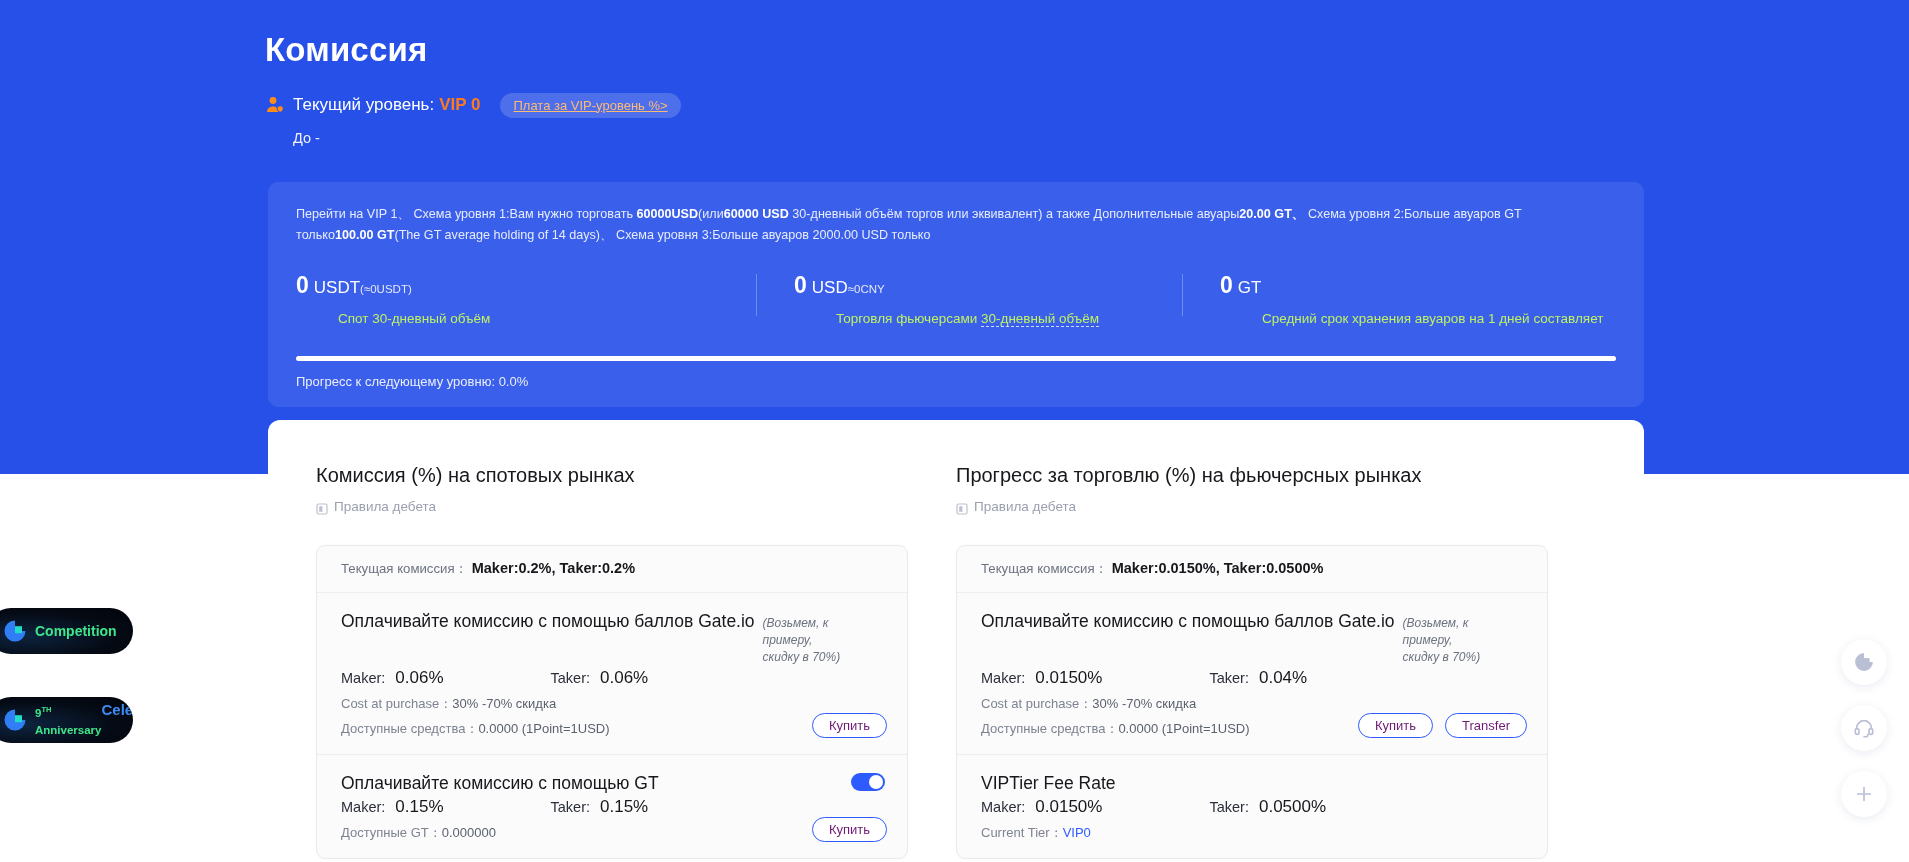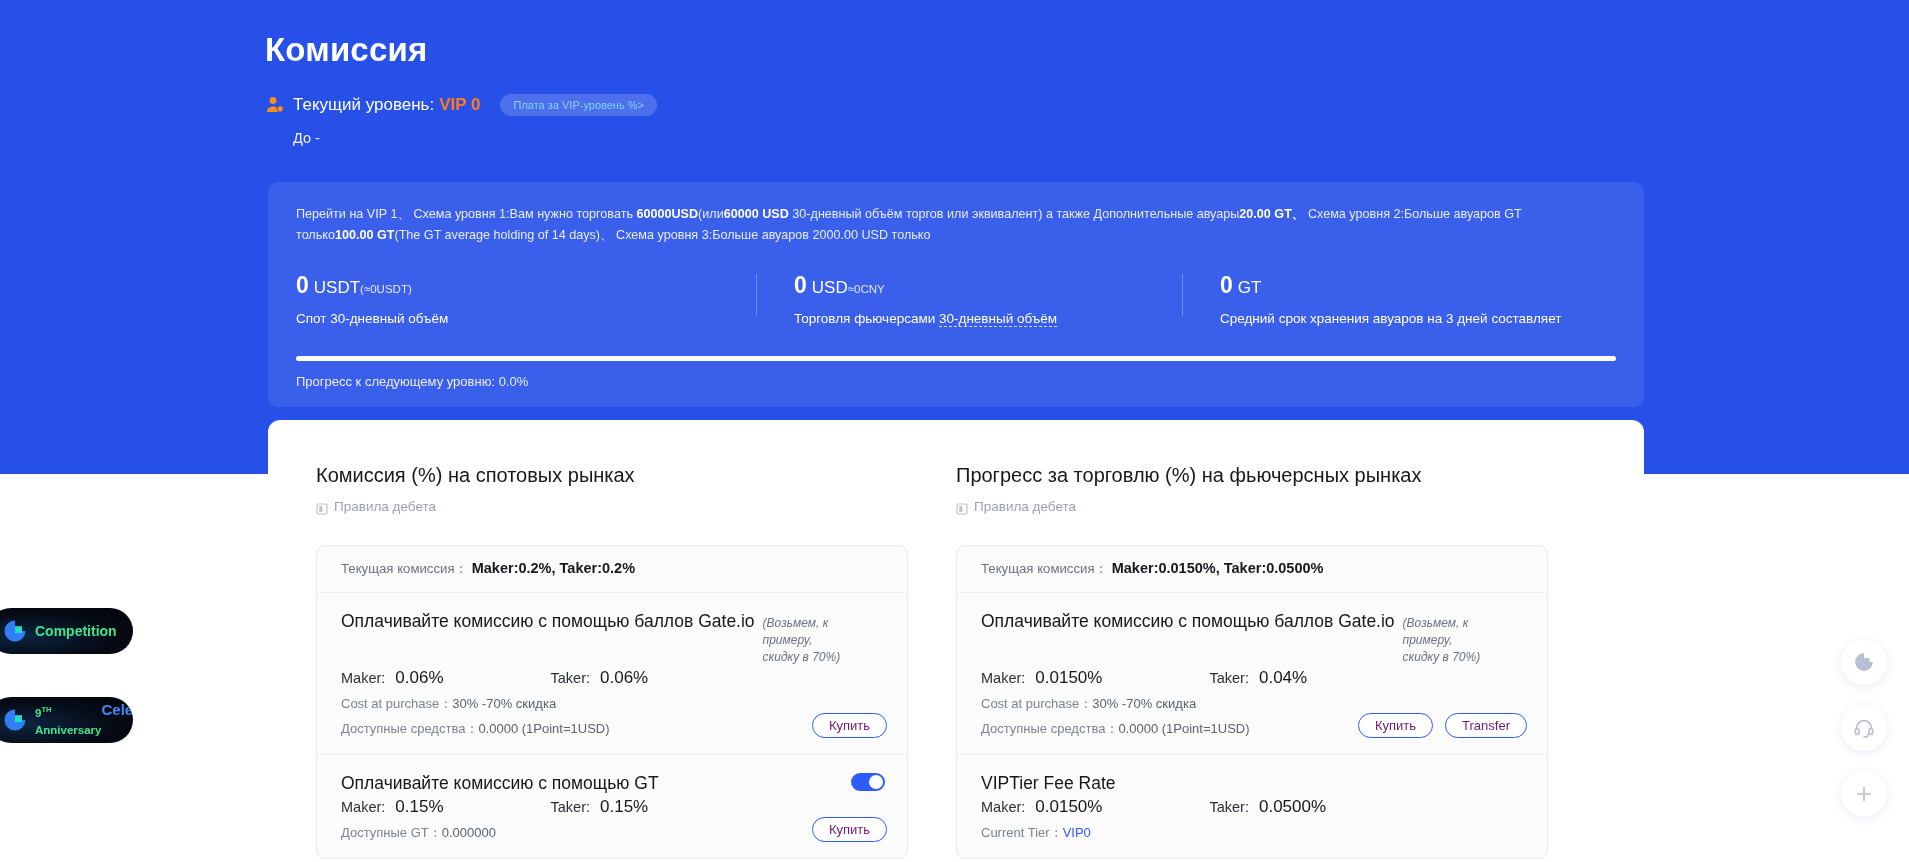--- a/index.html
+++ b/index.html
@@ -26,26 +26,27 @@
   .level-row {
     display: flex; align-items: center; gap: 8px;
     margin-top: 20px; height: 26px;
   }
   .vip-icon { width: 20px; height: 20px; display: block; }
   .level-label { font-size: 17px; color: #ffffff; }
   .level-value { font-size: 17px; color: #ff7a18; font-weight: bold; margin-left: -3px; }
   .vip-pill {
     margin-left: 12px;
     background: rgba(255,255,255,0.18);
-    color: #7dd3fc;
-    font-size: 11px;
+    color: #fdba74;
+    font-size: 13px;
     padding: 5px 13px;
     border-radius: 14px;
     white-space: nowrap;
     cursor: pointer;
+    text-decoration: underline;
   }
   .until-row {
     margin-top: 12px; margin-left: 28px;
     font-size: 14.5px; color: #eef1fd;
   }
 
   
   .info-panel {
     position: absolute; left: 268px; top: 182px;
     width: 1376px; height: 225px;
@@ -65,21 +66,21 @@
   .stat.s1 { width: 460px; }
   .stat.s2 { width: 426px; padding-left: 38px; }
   .stat.s3 { width: 430px; padding-left: 38px; }
   .stat.s2::before, .stat.s3::before {
     content: ""; position: absolute; left: 0; top: 2px;
     width: 1px; height: 42px; background: rgba(255,255,255,0.28);
   }
   .stat-num { font-size: 23px; font-weight: bold; color: #ffffff; }
   .stat-unit { font-size: 17px; color: #ffffff; margin-left: 5px; }
   .stat-sub { font-size: 11.5px; color: #e4e9fb; }
-  .stat-desc { font-size: 13.5px; color: #ffffff; margin-top: 10px; line-height: 19px; }
+  .stat-desc { font-size: 13.5px; color: #bef264; margin-top: 10px; line-height: 19px; margin-left: 42px; }
   .dotted { border-bottom: 1px dashed rgba(255,255,255,0.75); cursor: pointer; }
 
   .progress-wrap { position: absolute; left: 28px; right: 28px; bottom: 18px; }
   .progress-bar {
     height: 5px; background: #ffffff; border-radius: 3px; width: 100%;
   }
   .progress-label { margin-top: 13px; font-size: 13px; color: #eaeefc; }
 
   
   .bottom-card {
@@ -216,21 +217,21 @@
         <div>
           <span class="stat-num">0</span><span class="stat-unit">USD</span><span class="stat-sub">≈0CNY</span>
         </div>
         <div class="stat-desc"><span>Торговля фьючерсами </span><span class="dotted">30-дневный объём</span></div>
       </div>
 
       <div class="stat s3">
         <div>
           <span class="stat-num">0</span><span class="stat-unit">GT</span>
         </div>
-        <div class="stat-desc">Средний срок хранения авуаров на 3 дней составляет</div>
+        <div class="stat-desc">Средний срок хранения авуаров на 1 дней составляет</div>
       </div>
     </div>
 
     <div class="progress-wrap">
       <div class="progress-bar"></div>
       <div class="progress-label">Прогресс к следующему уровню: 0.0%</div>
     </div>
   </div>
 
   <div class="bottom-card">

